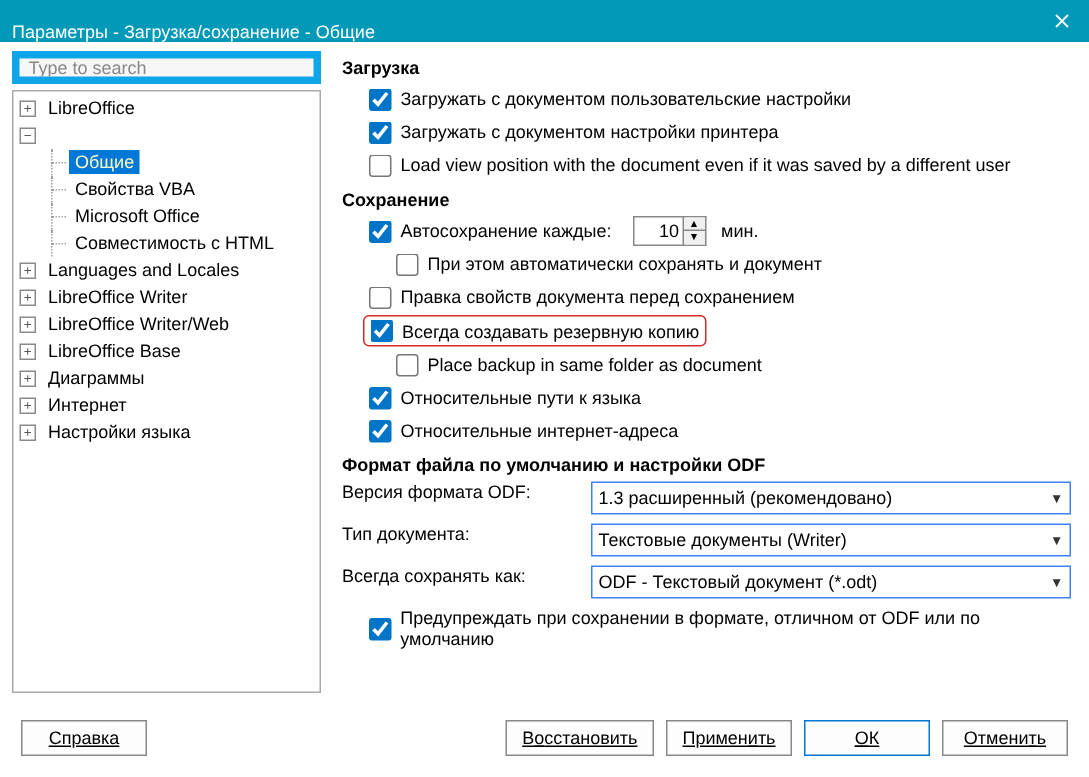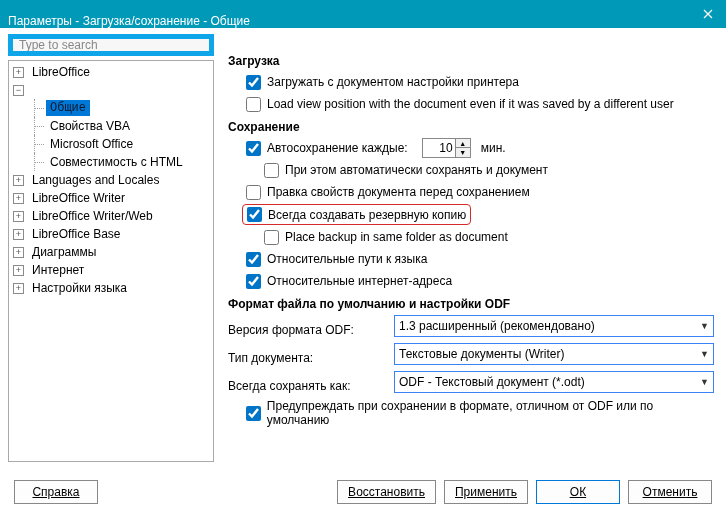--- a/index.html
+++ b/index.html
@@ -12,36 +12,36 @@
   .search { height: 22px; border: 5px solid #0ea5e9; background: #f7f7f7; padding: 0 6px; font-size: 12px; color: #888; margin-bottom: 4px; }
   .search::placeholder { color: #888; }
   .tree { flex: 1; border: 1px solid #a9a9a9; overflow-y: auto; background: #fff; padding: 2px 0; }
   .tree-item { display: flex; align-items: center; height: 18px; padding-left: 4px; cursor: default; }
   .tree-toggle { width: 11px; height: 11px; border: 1px solid #8a8a8a; display: flex; align-items: center; justify-content: center; font-size: 9px; line-height: 1; margin-right: 4px; color: #555; }
   .tree-spacer { width: 11px; height: 11px; margin-right: 4px; }
   .tree-line { display: inline-block; width: 18px; height: 18px; position: relative; }
   .tree-line::before { content: ""; position: absolute; left: 6px; top: 0; bottom: 0; border-left: 1px dotted #a0a0a0; }
   .tree-item.child .tree-line::after { content: ""; position: absolute; left: 6px; top: 9px; width: 10px; border-top: 1px dotted #a0a0a0; }
   .tree-label { padding: 1px 4px; }
-  .tree-item.selected .tree-label { background: #0078d7; color: #0f172a; font-family: Liberation Mono, monospace; }
+  .tree-item.selected .tree-label { background: #0078d7; color: #fef9c3; }
   .tree-item.child { padding-left: 4px; }
   .right-pane { flex: 1; padding: 8px 12px 4px 10px; overflow: hidden; }
   .section-head { font-weight: 600; font-size: 12px; margin-bottom: 4px; margin-top: 6px; }
-  .section-head:first-child { margin-top: 18px; }
+  .section-head:first-child { margin-top: 2px; }
   .row { display: flex; align-items: center; min-height: 20px; margin-bottom: 2px; }
   .row.indent { padding-left: 18px; }
   .row.indent2 { padding-left: 36px; }
   .cb { width: 15px; height: 15px; margin-right: 6px; accent-color: #0075c8; }
   .hl { border: 1.5px solid #d42a2a; border-radius: 4px; padding: 2px 4px; margin-left: -4px; display: inline-flex; align-items: center; }
   .spinner-wrap { display: flex; align-items: center; }
   .spin-input { width: 34px; height: 20px; border: 1px solid #888; text-align: right; padding-right: 2px; font-size: 12px; }
   .spin-btns { display: flex; flex-direction: column; border: 1px solid #888; border-left: none; }
   .spin-btn { width: 14px; height: 9px; font-size: 7px; display: flex; align-items: center; justify-content: center; background: #f0f0f0; }
   .spin-btn:first-child { border-bottom: 1px solid #888; }
-  .form-row { display: flex; align-items: flex-end; margin-bottom: 6px; }
+  .form-row { display: flex; align-items: flex-start; margin-bottom: 6px; }
   .form-label { width: 166px; }
   .combo { flex: 1; height: 22px; border: 1px solid #3b82f6; display: flex; align-items: center; padding: 0 4px; justify-content: space-between; background: #fff; }
   .combo-arrow { font-size: 9px; color: #333; }
   .footer { height: 48px; display: flex; align-items: center; padding: 0 14px; }
   .footer-spacer { flex: 1; }
   .btn { min-width: 84px; height: 24px; border: 1px solid #888; background: #fdfdfd; margin-left: 8px; font-size: 12px; cursor: pointer; padding: 0 10px; text-decoration: underline; }
   .btn.help { margin-left: 0; }
   .btn.primary { border: 1.5px solid #0078d7; }
   .und { text-decoration: underline; text-decoration-thickness: 1px; }
 </style>
@@ -116,20 +116,24 @@
           <span class="tree-toggle">+</span>
           <span class="tree-label">Настройки языка</span>
         </div>
     </div>
   </div>
 
   <div class="right-pane">
     <div class="section-head">Загрузка</div>
     <div class="row indent">
         <input type="checkbox" class="cb" checked="" style="">
+        <span>Загружать с документом пользовательские настройки</span>
+      </div>
+    <div class="row indent">
+        <input type="checkbox" class="cb" checked="" style="">
         <span>Загружать с документом настройки принтера</span>
       </div>
     <div class="row indent">
         <input type="checkbox" class="cb" style="">
         <span>Load view position with the document even if it was saved by a different user</span>
       </div>
 
     <div class="section-head">Сохранение</div>
     <div class="row indent">
       <input type="checkbox" class="cb" checked="" style="">

